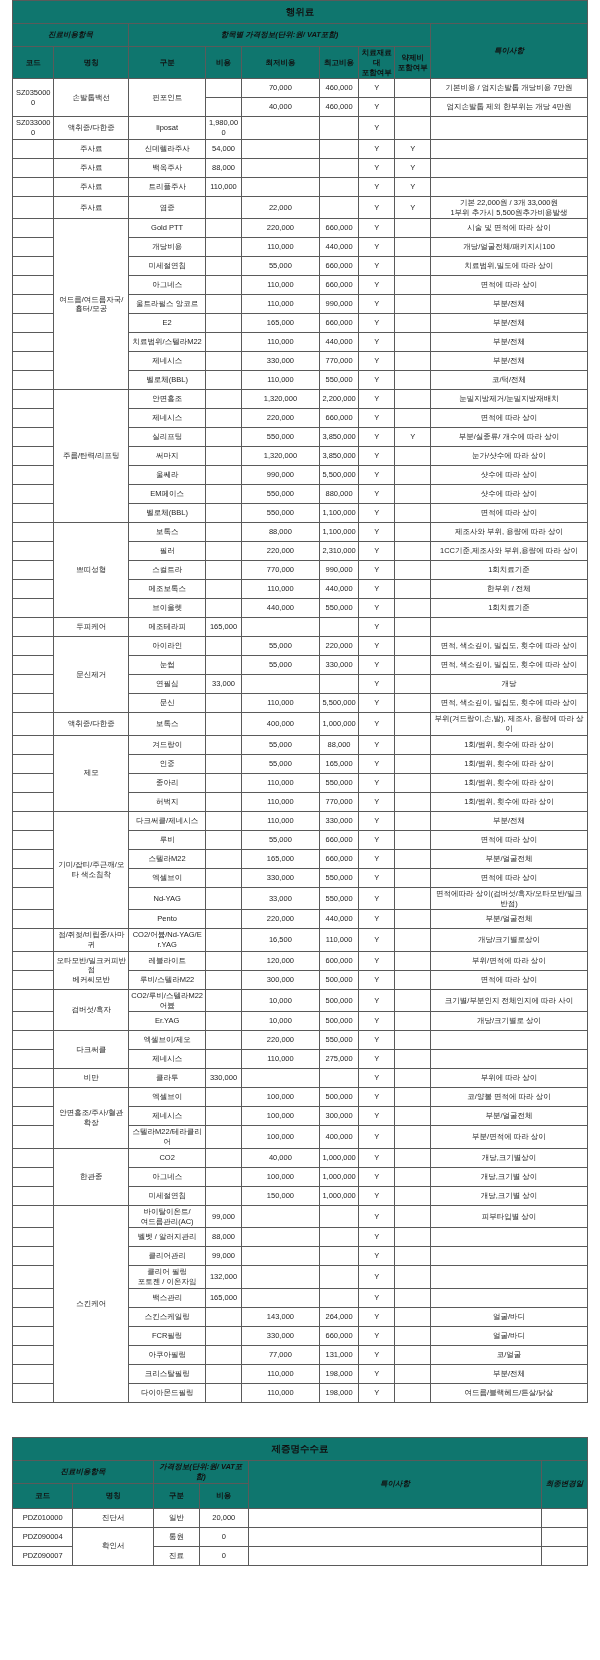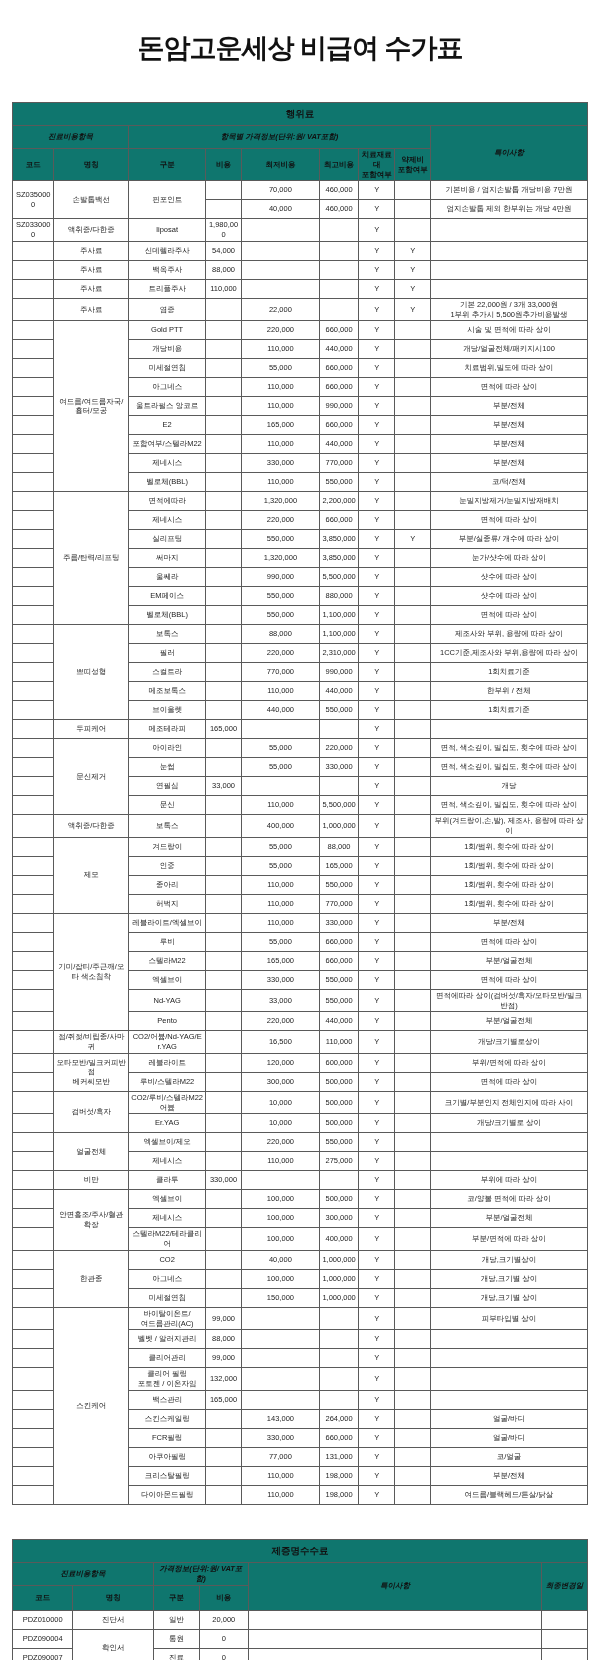--- a/index.html
+++ b/index.html
@@ -18,21 +18,20 @@
   
   .t1 .w-c{width:7.2%;} .t1 .w-n{width:13%;} .t1 .w-g{width:13.4%;} .t1 .w-cost{width:6.2%;}
   .t1 .w-min{width:13.6%;} .t1 .w-max{width:6.8%;} .t1 .w-mat{width:6.3%;} .t1 .w-med{width:6.2%;} .t1 .w-note{width:27.3%;}
   
   .t2 .w-c{width:10.5%;} .t2 .w-n{width:14%;} .t2 .w-g{width:8%;} .t2 .w-cost{width:8.5%;} .t2 .w-note{width:51%;} .t2 .w-date{width:8%;}
 </style>
 </head>
 <body>
 
 <div class="page">
-  <h1 class="page-title">돈암고운세상 비급여 수가표</h1>
 
   <div class="wrap">
     <table class="t1">
       <colgroup>
         <col class="w-c">
           <col class="w-n">
           <col class="w-g">
           <col class="w-cost">
           <col class="w-min">
         <col class="w-max">
@@ -194,21 +193,21 @@
             <td class="col-g">E2</td>
             <td class="col-cost"></td>
             <td class="col-min">165,000</td>
             <td class="col-max">660,000</td>
             <td class="col-mat">Y</td>
             <td class="col-med"></td>
             <td class="col-note">부분/전체</td>
           </tr>
           <tr>
             <td class="col-c"></td>
-            <td class="col-g">포함여부/스텔라M22</td>
+            <td class="col-g">치료범위/스텔라M22</td>
             <td class="col-cost"></td>
             <td class="col-min">110,000</td>
             <td class="col-max">440,000</td>
             <td class="col-mat">Y</td>
             <td class="col-med"></td>
             <td class="col-note">부분/전체</td>
           </tr>
           <tr>
             <td class="col-c"></td>
             <td class="col-g">제네시스</td>
@@ -225,21 +224,21 @@
             <td class="col-cost"></td>
             <td class="col-min">110,000</td>
             <td class="col-max">550,000</td>
             <td class="col-mat">Y</td>
             <td class="col-med"></td>
             <td class="col-note">코/턱/전체</td>
           </tr>
           <tr>
             <td class="col-c"></td>
             <td rowspan="7" class="col-n">주름/탄력/리프팅</td>
-            <td class="col-g">면적에따라</td>
+            <td class="col-g">안면홍조</td>
             <td class="col-cost"></td>
             <td class="col-min">1,320,000</td>
             <td class="col-max">2,200,000</td>
             <td class="col-mat">Y</td>
             <td class="col-med"></td>
             <td class="col-note">눈밑지방제거/눈밑지방재배치</td>
           </tr>
           <tr>
             <td class="col-c"></td>
             <td class="col-g">제네시스</td>
@@ -451,21 +450,21 @@
             <td class="col-cost"></td>
             <td class="col-min">110,000</td>
             <td class="col-max">770,000</td>
             <td class="col-mat">Y</td>
             <td class="col-med"></td>
             <td class="col-note">1회/범위, 횟수에 따라 상이</td>
           </tr>
           <tr>
             <td class="col-c"></td>
             <td rowspan="6" class="col-n">기미/잡티/주근깨/오타 색소침착</td>
-            <td class="col-g">레블라이트/엑셀브이</td>
+            <td class="col-g">다크써클/제네시스</td>
             <td class="col-cost"></td>
             <td class="col-min">110,000</td>
             <td class="col-max">330,000</td>
             <td class="col-mat">Y</td>
             <td class="col-med"></td>
             <td class="col-note">부분/전체</td>
           </tr>
           <tr>
             <td class="col-c"></td>
             <td class="col-g">루비</td>
@@ -566,21 +565,21 @@
             <td class="col-g">Er.YAG</td>
             <td class="col-cost"></td>
             <td class="col-min">10,000</td>
             <td class="col-max">500,000</td>
             <td class="col-mat">Y</td>
             <td class="col-med"></td>
             <td class="col-note">개당/크기별로 상이</td>
           </tr>
           <tr>
             <td class="col-c"></td>
-            <td rowspan="2" class="col-n">얼굴전체</td>
+            <td rowspan="2" class="col-n">다크써클</td>
             <td class="col-g">엑셀브이/제오</td>
             <td class="col-cost"></td>
             <td class="col-min">220,000</td>
             <td class="col-max">550,000</td>
             <td class="col-mat">Y</td>
             <td class="col-med"></td>
             <td class="col-note"></td>
           </tr>
           <tr>
             <td class="col-c"></td>

